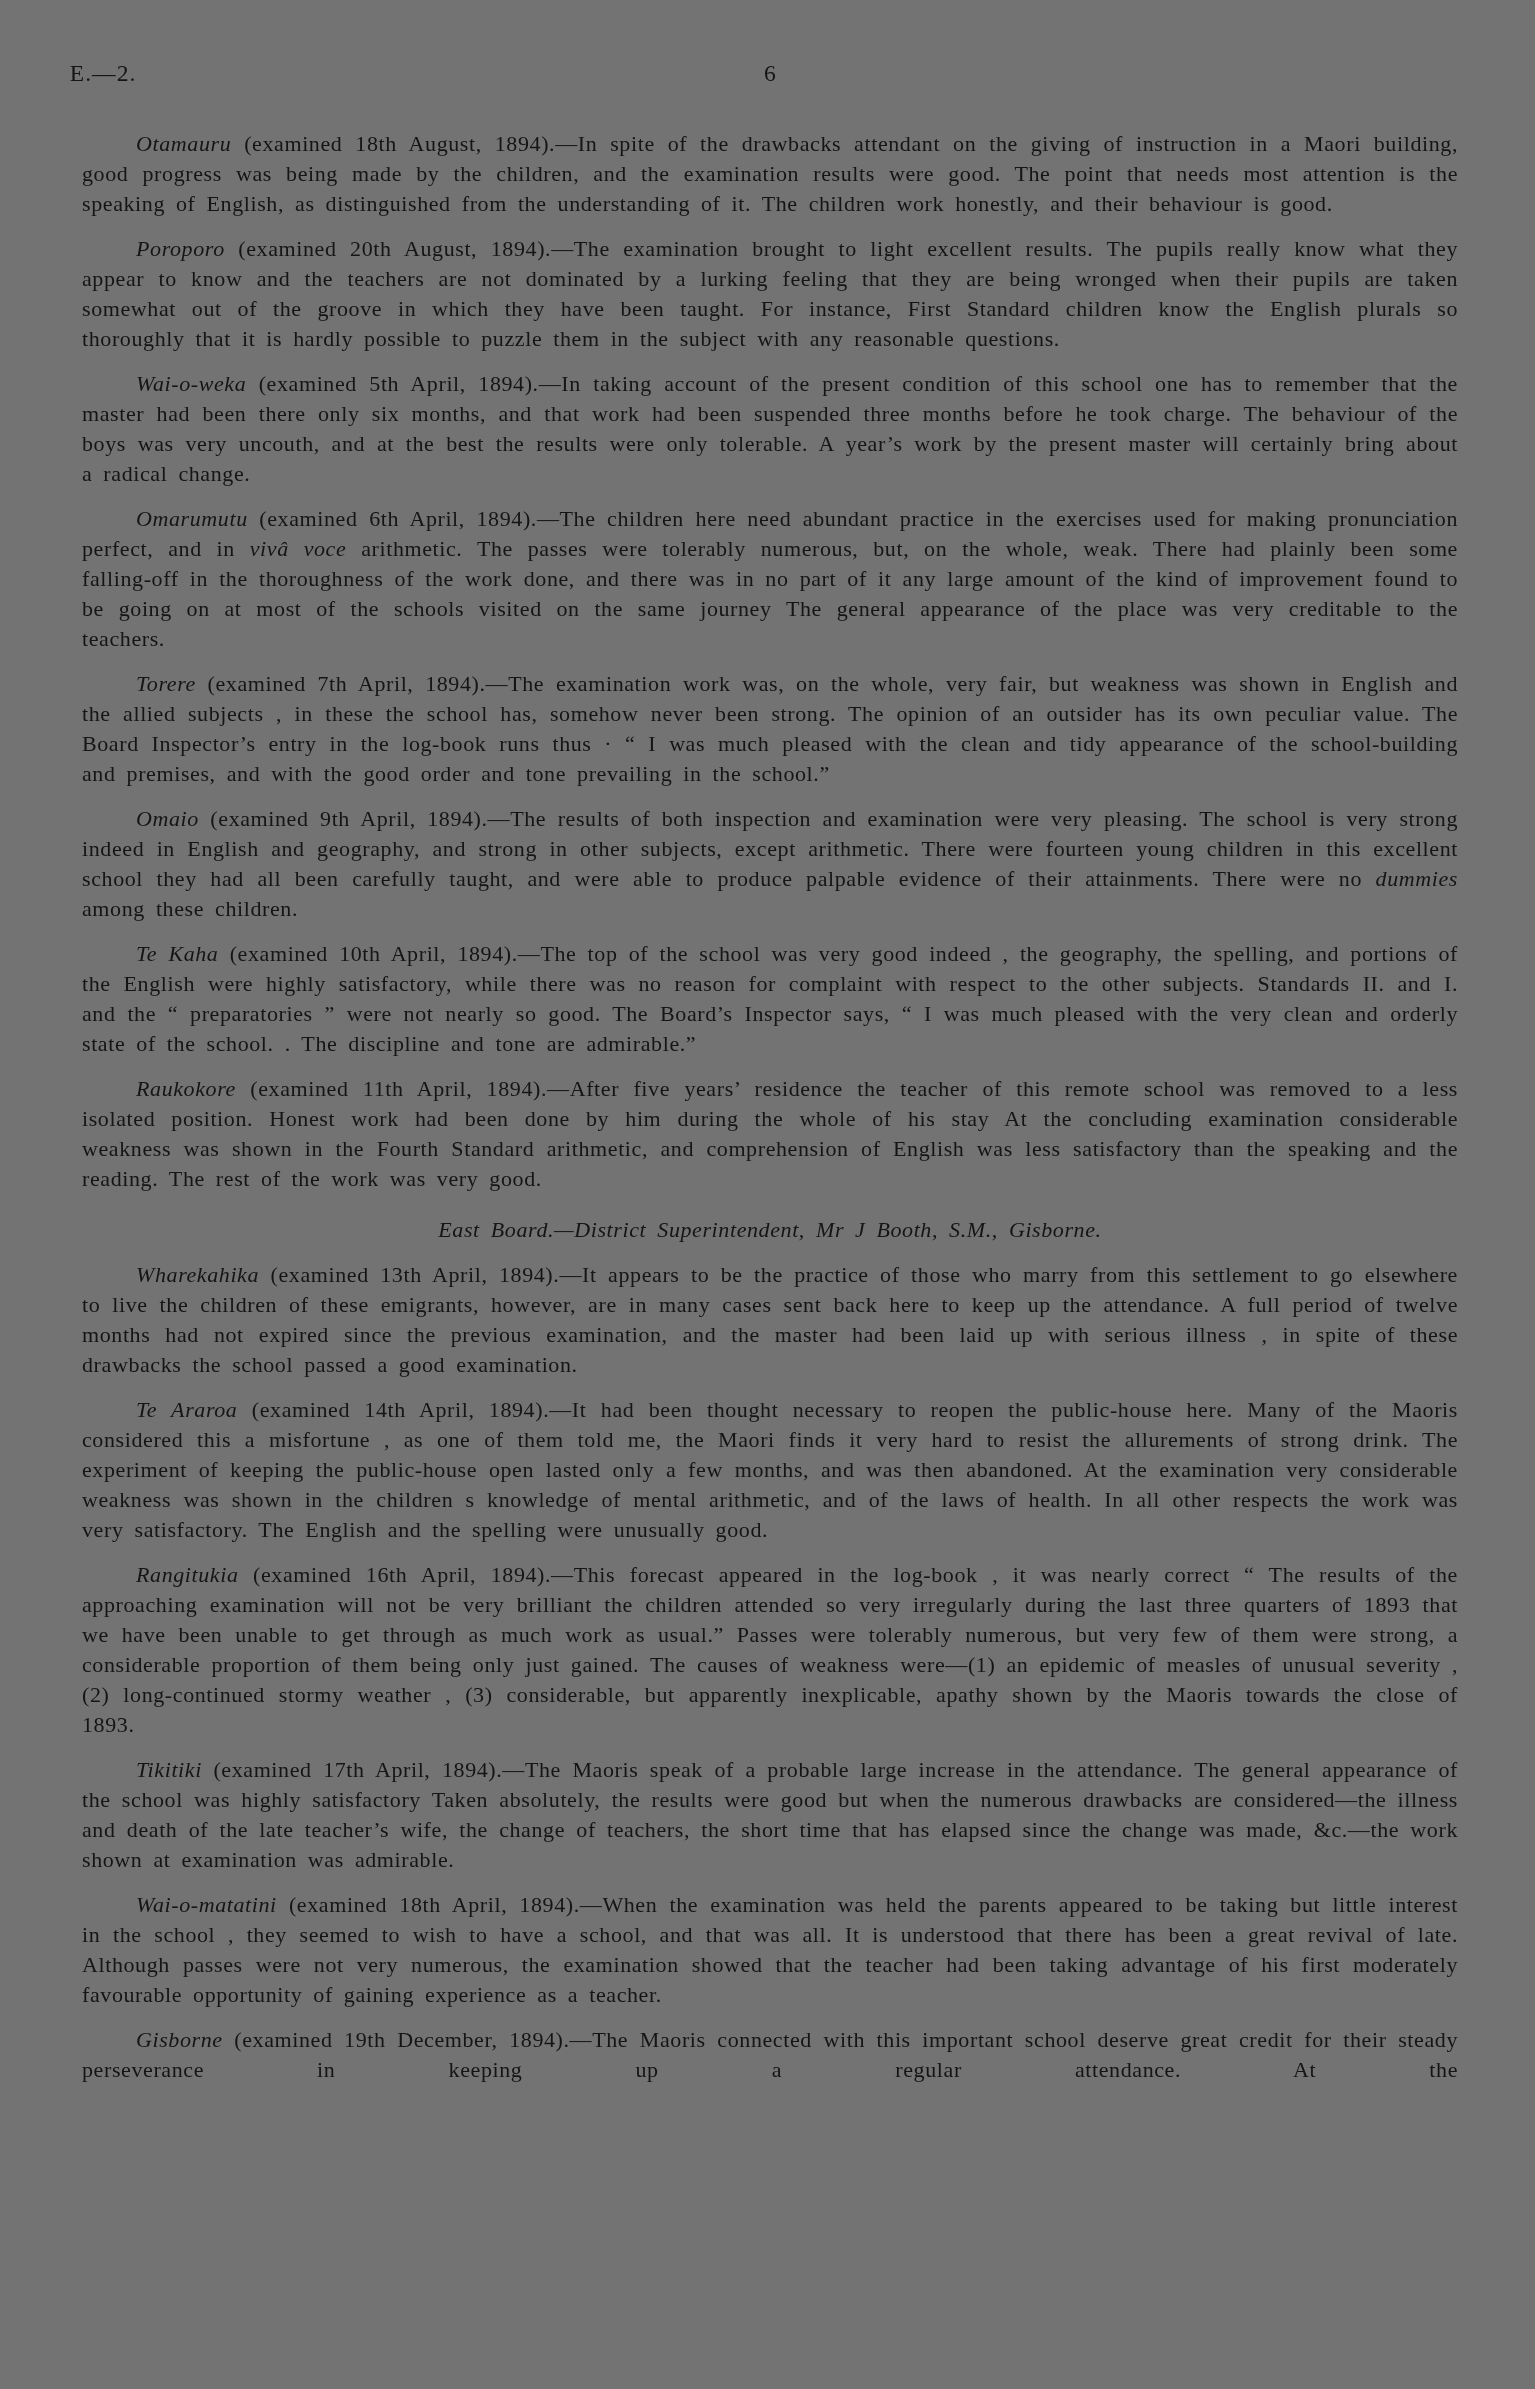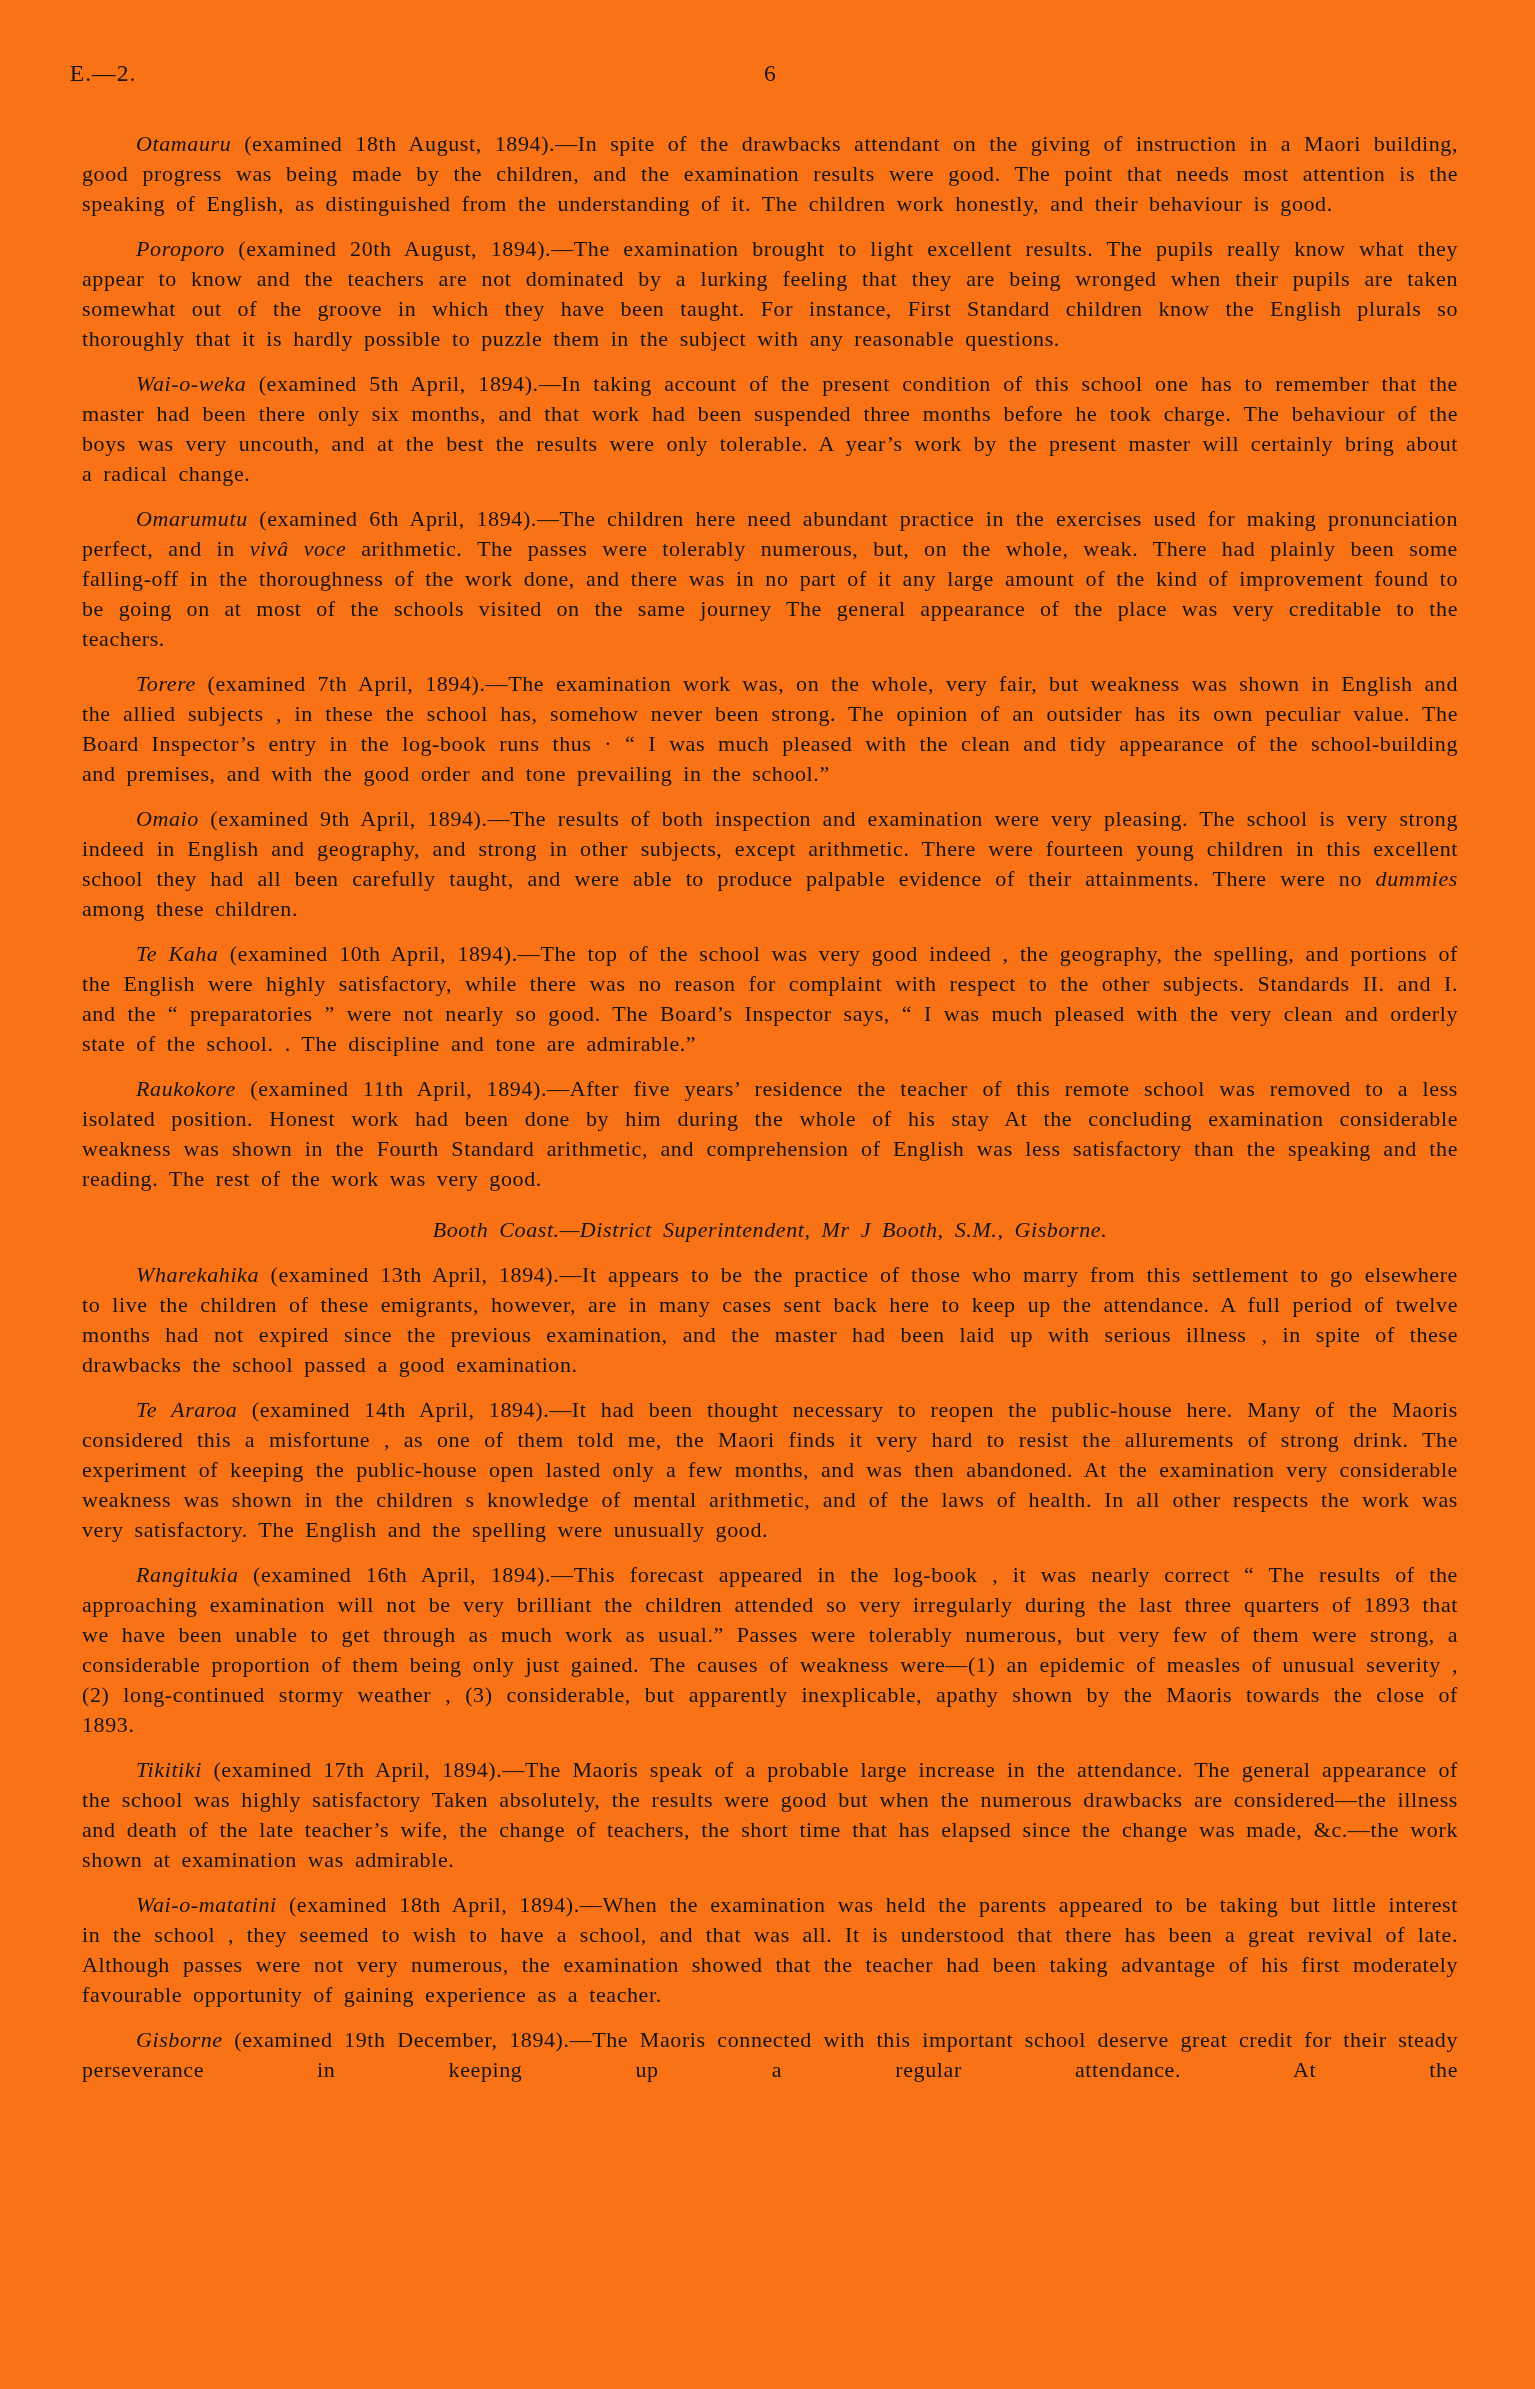--- a/index.html
+++ b/index.html
@@ -12,21 +12,21 @@
     height: 2389px;
     overflow: hidden;
     font-family: "Liberation Serif", serif;
     color: #151515;
   }
   .page {
     box-sizing: border-box;
     width: 1536px;
     height: 2389px;
     padding: 60px 63px 0 67px;
-    background: #f97316;
+    background: #737373;
   }
   .page-header {
     position: relative;
     height: 40px;
     margin-bottom: 29px;
   }
   .series-code {
     position: absolute;
     left: 2.8px;
     top: 0;
@@ -76,21 +76,21 @@
   </div>
   <div class="doc-body">
       <p class="report-paragraph"><span class="it">Otamauru</span><span> (examined 18th August, 1894).—In spite of the drawbacks attendant on the giving of instruction in a Maori building, good progress was being made by the children, and the examination results were good.  The point that needs most attention is the speaking of English, as distinguished from the understanding of it.  The children work honestly, and their behaviour is good.</span></p>
       <p class="report-paragraph"><span class="it">Poroporo</span><span> (examined 20th August, 1894).—The examination brought to light excellent results. The pupils really know what they appear to know  and the teachers are not dominated by a lurking feeling that they are being wronged when their pupils are taken somewhat out of the groove in which they have been taught.  For instance, First Standard children know the English plurals so thoroughly that it is hardly possible to puzzle them in the subject with any reasonable questions.</span></p>
       <p class="report-paragraph"><span class="it">Wai-o-weka</span><span> (examined 5th April, 1894).—In taking account of the present condition of this school one has to remember that the master had been there only six months, and that work had been suspended three months before he took charge.  The behaviour of the boys was very uncouth, and at the best the results were only tolerable.  A year’s work by the present master will certainly bring about a radical change.</span></p>
       <p class="report-paragraph"><span class="it">Omarumutu</span><span> (examined 6th April, 1894).—The children here need abundant practice in the exercises used for making pronunciation perfect, and in </span><span class="it">vivâ voce</span><span> arithmetic.  The passes were tolerably numerous, but, on the whole, weak. There had plainly been some falling-off in the thoroughness of the work done, and there was in no part of it any large amount of the kind of improvement found to be going on at most of the schools visited on the same journey   The general appearance of the place was very creditable to the teachers.</span></p>
       <p class="report-paragraph"><span class="it">Torere</span><span> (examined 7th April, 1894).—The examination work was, on the whole, very fair, but weakness was shown in English and the allied subjects , in these the school has, somehow  never been strong.  The opinion of an outsider has its own peculiar value.  The Board Inspector’s entry in the log-book runs thus ·  “ I was much pleased with the clean and tidy appearance of the school-building and premises, and with the good order and tone prevailing in the school.”</span></p>
       <p class="report-paragraph"><span class="it">Omaio</span><span> (examined 9th April, 1894).—The results of both inspection and examination were very pleasing.  The school is very strong indeed in English and geography, and strong in other subjects, except arithmetic.  There were fourteen young children in this excellent school   they had all been carefully taught, and were able to produce palpable evidence of their attainments.  There were no </span><span class="it">dummies</span><span> among these children.</span></p>
       <p class="report-paragraph"><span class="it">Te Kaha</span><span> (examined 10th April, 1894).—The top of the school was very good indeed , the geography, the spelling, and portions of the English were highly satisfactory, while there was no reason for complaint with respect to the other subjects.  Standards II. and I. and the “ preparatories ” were not nearly so good.  The Board’s Inspector says, “ I was much pleased with the very clean and orderly state of the school.        .   The discipline and tone are admirable.”</span></p>
       <p class="report-paragraph"><span class="it">Raukokore</span><span> (examined 11th April, 1894).—After five years’ residence the teacher of this remote school was removed to a less isolated position.  Honest work had been done by him during the whole of his stay   At the concluding examination considerable weakness was shown in the Fourth Standard arithmetic, and comprehension of English was less satisfactory than the speaking and the reading.  The rest of the work was very good.</span></p>
-      <div class="section-heading">Booth Coast.—District Superintendent, Mr J  Booth, S.M., Gisborne.</div>
+      <div class="section-heading">East Board.—District Superintendent, Mr J  Booth, S.M., Gisborne.</div>
       <p class="report-paragraph"><span class="it">Wharekahika</span><span> (examined 13th April, 1894).—It appears to be the practice of those who marry from this settlement to go elsewhere to live   the children of these emigrants, however, are in many cases sent back here to keep up the attendance.  A full period of twelve months had not expired since the previous examination, and the master had been laid up with serious illness , in spite of these drawbacks the school passed a good examination.</span></p>
       <p class="report-paragraph"><span class="it">Te Araroa</span><span> (examined 14th April, 1894).—It had been thought necessary to reopen the public-house here.  Many of the Maoris considered this a misfortune , as one of them told  me, the Maori finds it very  hard to resist the allurements of strong drink.  The experiment of keeping the public-house open lasted only a few months, and was then abandoned.  At the examination very considerable weakness was shown in the children s knowledge of mental arithmetic, and of the laws of health.  In all other respects the work was very satisfactory.  The English and the spelling were unusually good.</span></p>
       <p class="report-paragraph"><span class="it">Rangitukia</span><span> (examined 16th April, 1894).—This forecast appeared in the log-book ,  it was nearly correct   “ The results of the approaching examination will not be very brilliant   the children attended so very irregularly during the last three quarters of 1893 that we have been unable to get through as much work as usual.”   Passes were tolerably numerous, but very few of them were strong, a considerable proportion of them being only just gained.   The causes of weakness were—(1) an epidemic of measles of unusual severity , (2) long-continued stormy weather , (3) considerable, but apparently inexplicable, apathy shown by the Maoris towards the close of 1893.</span></p>
       <p class="report-paragraph"><span class="it">Tikitiki</span><span> (examined 17th April, 1894).—The Maoris speak of a probable large increase in the attendance.  The general appearance of the school was highly satisfactory    Taken absolutely, the results were good   but when the numerous drawbacks are considered—the illness and death of the late teacher’s wife, the change of teachers, the short time that has elapsed since the change was made, &amp;c.—the work shown at examination was admirable.</span></p>
       <p class="report-paragraph"><span class="it">Wai-o-matatini</span><span> (examined 18th  April, 1894).—When the examination was held the parents appeared to be taking but little interest in the school , they seemed to wish to have a school, and that was all.  It is understood that there has been a great revival of late.  Although passes were not very numerous, the examination showed that the teacher had been taking advantage of his first moderately favourable opportunity of gaining experience as a teacher.</span></p>
       <p class="report-paragraph continued"><span class="it">Gisborne</span><span> (examined 19th December, 1894).—The Maoris connected with this important school deserve great credit for their steady perseverance in keeping up a regular attendance.  At the</span></p>
     </div>
 </div>
 
 

